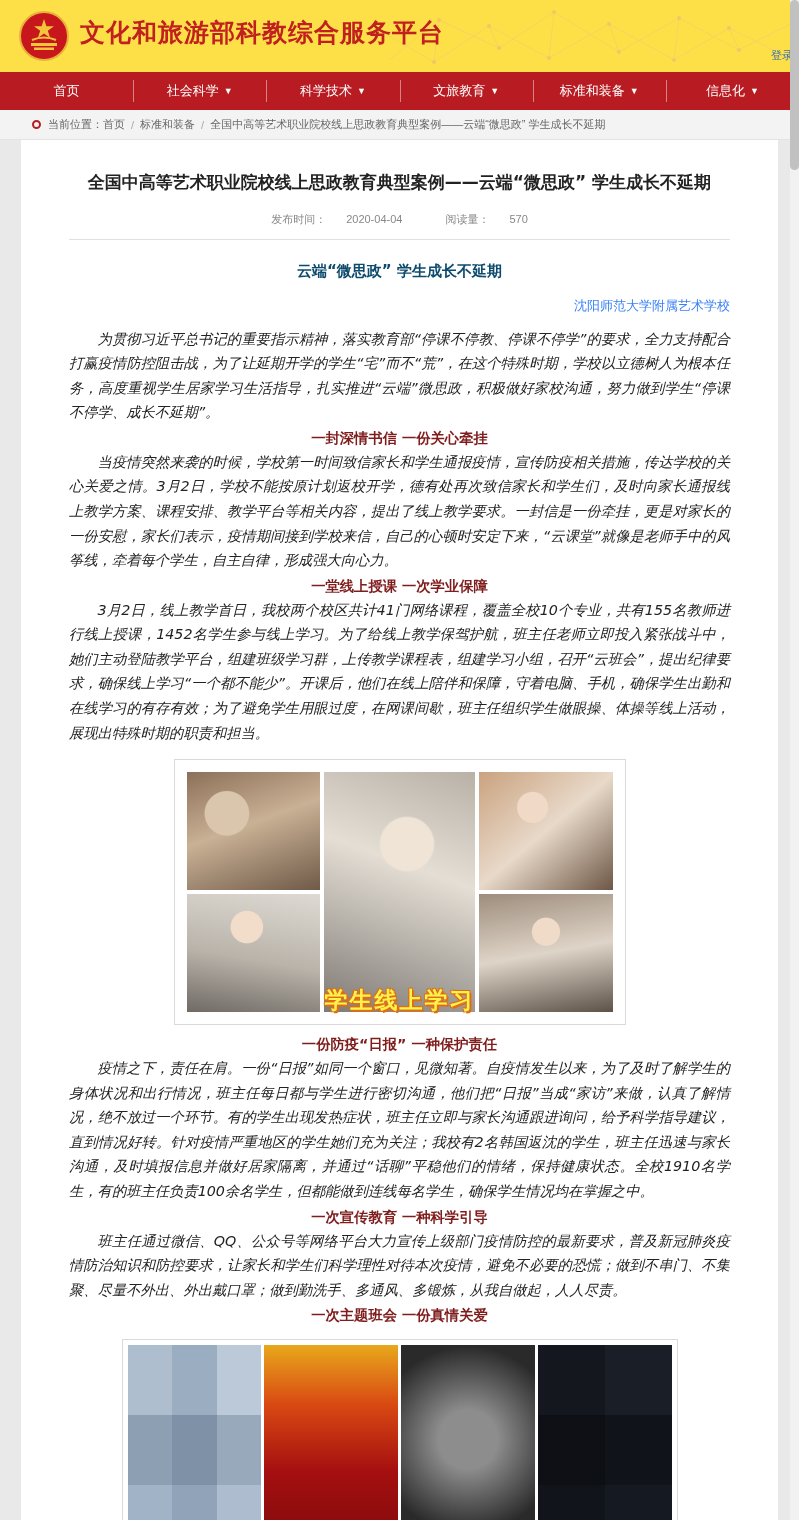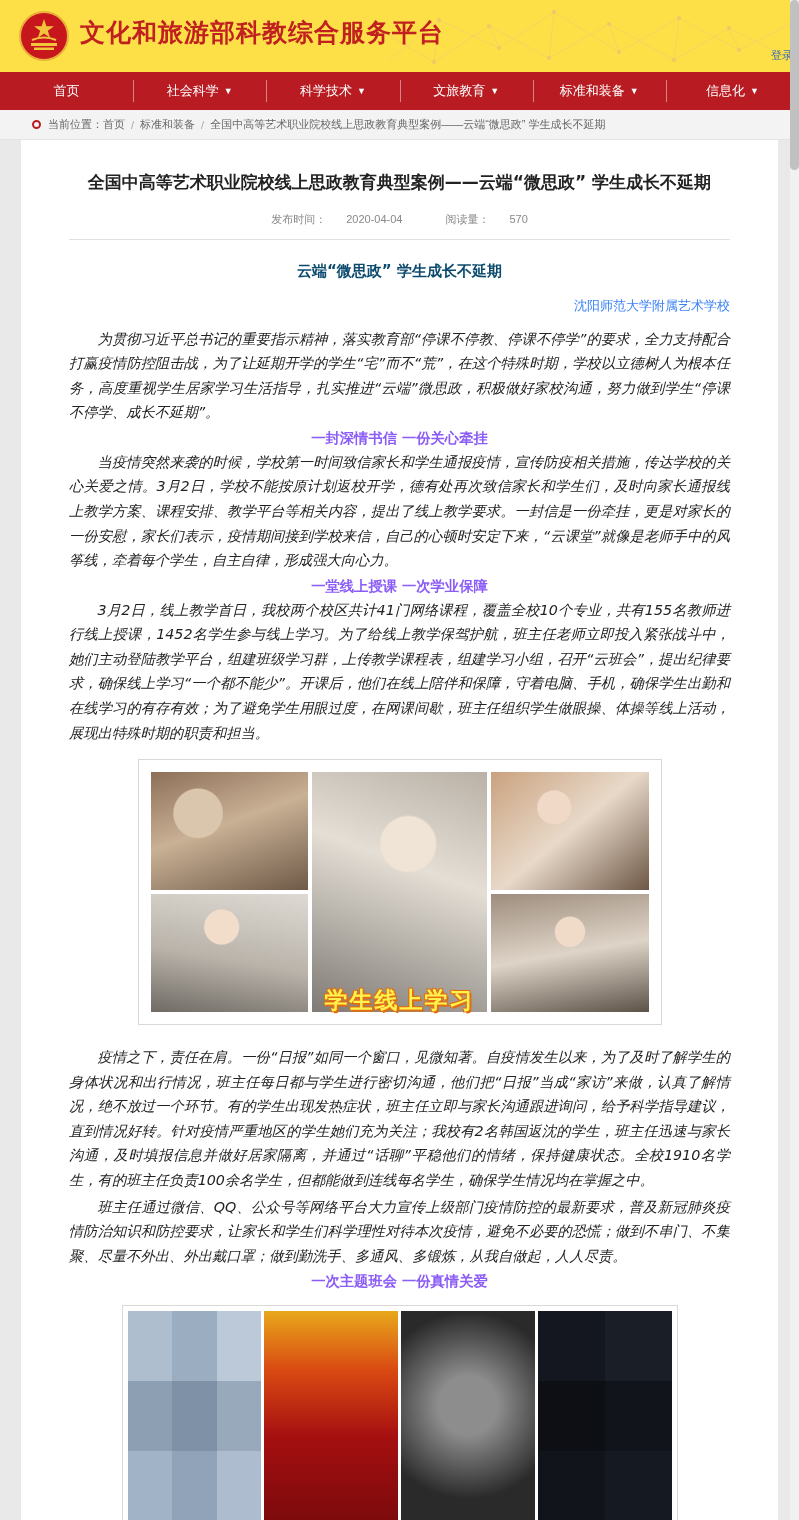--- a/index.html
+++ b/index.html
@@ -151,29 +151,29 @@
     text-align: justify;
     text-indent: 2em;
     margin: 0 0 2px 0;
     font-family: "DejaVu Sans", "Liberation Sans", sans-serif;
     font-style: italic;
   }
   .section-head {
     text-align: center;
     font-size: 14.3px;
     font-weight: bold;
-    color: #8b5cf6;
+    color: #7f1d1d;
     margin: 4px 0 2px 0;
     font-family: "DejaVu Sans", "Liberation Sans", sans-serif;
   }
 
   
   .collage1 {
-    width: 524px;
-    margin: 14px auto 20px auto;
+    width: 452px;
+    margin: 14px auto 10px auto;
     border: 1px solid #d9d9d9;
     padding: 12px;
     background: #fff;
     position: relative;
   }
   .c1-grid {
     display: grid;
     grid-template-columns: 1fr 1.12fr 1fr;
     grid-template-rows: 118px 118px;
     gap: 4px;
@@ -351,22 +351,24 @@
       <div class="c1-grid">
         <div class="ph p-room-a"></div>
         <div class="ph center p-room-b"></div>
         <div class="ph p-room-c"></div>
         <div class="ph p-room-d"></div>
         <div class="ph p-room-e"></div>
       </div>
       <div class="caption-overlay">学生线上学习</div>
     </div>
 
+    <div class="section-head">一份防疫“日报”  一种保护责任</div>
     <p class="para">疫情之下，责任在肩。一份“日报”如同一个窗口，见微知著。自疫情发生以来，为了及时了解学生的身体状况和出行情况，班主任每日都与学生进行密切沟通，他们把“日报”当成“家访”来做，认真了解情况，绝不放过一个环节。有的学生出现发热症状，班主任立即与家长沟通跟进询问，给予科学指导建议，直到情况好转。针对疫情严重地区的学生她们充为关注；我校有2名韩国返沈的学生，班主任迅速与家长沟通，及时填报信息并做好居家隔离，并通过“话聊”平稳他们的情绪，保持健康状态。全校1910名学生，有的班主任负责100余名学生，但都能做到连线每名学生，确保学生情况均在掌握之中。</p>
 
+    <div class="section-head">一次宣传教育  一种科学引导</div>
     <p class="para">班主任通过微信、QQ、公众号等网络平台大力宣传上级部门疫情防控的最新要求，普及新冠肺炎疫情防治知识和防控要求，让家长和学生们科学理性对待本次疫情，避免不必要的恐慌；做到不串门、不集聚、尽量不外出、外出戴口罩；做到勤洗手、多通风、多锻炼，从我自做起，人人尽责。</p>
 
     <div class="section-head">一次主题班会  一份真情关爱</div>
 
     <div class="collage2">
       <div class="c2-grid">
         <div class="ph p-grid-faces"></div>
         <div class="ph p-red-poster"></div>
         <div class="ph p-tv-bw"></div>
         <div class="ph p-meeting-dark"></div>

